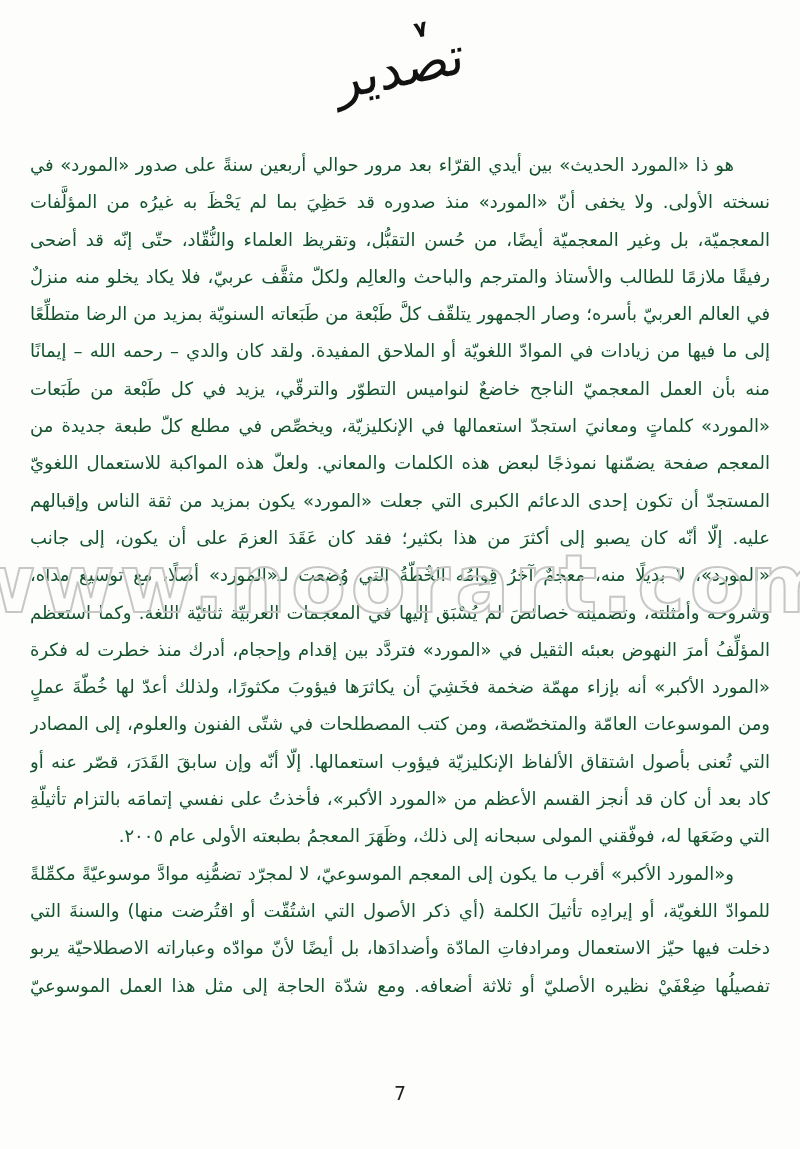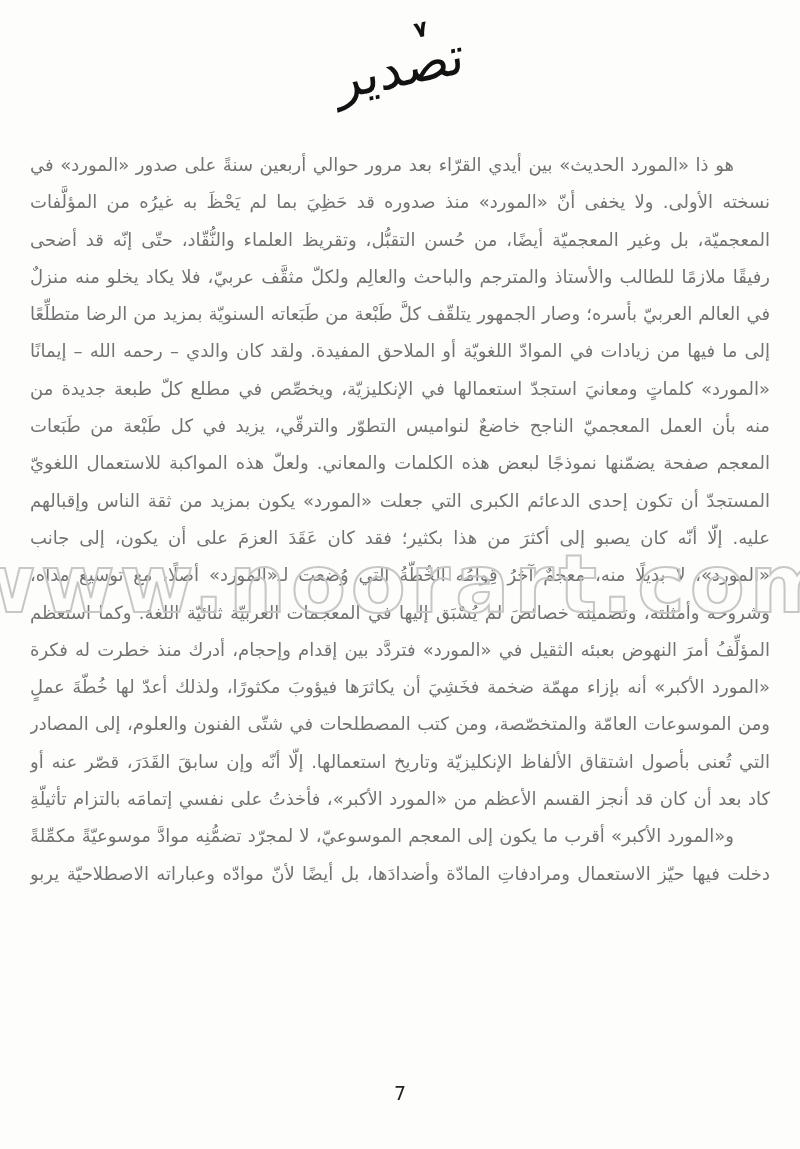--- a/index.html
+++ b/index.html
@@ -50,21 +50,21 @@
   
   .body-text {
     position: absolute;
     top: 146px;
     right: 30px;
     width: 740px;
     direction: rtl;
     font-size: 18px;
     line-height: 37.3px;
     text-align: justify;
-    color: #737373;
+    color: #14532d;
   }
   .line {
     height: 37.3px;
     overflow: hidden;
     text-align: justify;
     text-align-last: justify;
   }
   .line.indent {
     padding-right: 36px;
   }
@@ -112,33 +112,36 @@
     </div>
   </div>
 
   <div class="body-text">
     <div class="line indent">هو ذا «المورد الحديث» بين أيدي القرّاء بعد مرور حوالي أربعين سنةً على صدور «المورد» في</div>
     <div class="line">نسخته الأولى. ولا يخفى أنّ «المورد» منذ صدوره قد حَظِيَ بما لم يَحْظَ به غيرُه من المؤلَّفات</div>
     <div class="line">المعجميّة، بل وغير المعجميّة أيضًا، من حُسن التقبُّل، وتقريظ العلماء والنُّقّاد، حتّى إنّه قد أضحى</div>
     <div class="line">رفيقًا ملازمًا للطالب والأستاذ والمترجم والباحث والعالِم ولكلّ مثقَّف عربيّ، فلا يكاد يخلو منه منزلٌ</div>
     <div class="line">في العالم العربيّ بأسره؛ وصار الجمهور يتلقّف كلَّ طَبْعة من طَبَعاته السنويّة بمزيد من الرضا متطلِّعًا</div>
     <div class="line">إلى ما فيها من زيادات في الموادّ اللغويّة أو الملاحق المفيدة. ولقد كان والدي – رحمه الله – إيمانًا</div>
+    <div class="line">منه بأن العمل المعجميّ الناجح خاضعٌ لنواميس التطوّر والترقّي، يزيد في كل طَبْعة من طَبَعات</div>
     <div class="line">«المورد» كلماتٍ ومعانيَ استجدّ استعمالها في الإنكليزيّة، ويخصِّص في مطلع كلّ طبعة جديدة من</div>
-    <div class="line">منه بأن العمل المعجميّ الناجح خاضعٌ لنواميس التطوّر والترقّي، يزيد في كل طَبْعة من طَبَعات</div>
     <div class="line">المعجم صفحة يضمّنها نموذجًا لبعض هذه الكلمات والمعاني. ولعلّ هذه المواكبة للاستعمال اللغويّ</div>
     <div class="line">المستجدّ أن تكون إحدى الدعائم الكبرى التي جعلت «المورد» يكون بمزيد من ثقة الناس وإقبالهم</div>
     <div class="line">عليه. إلّا أنّه كان يصبو إلى أكثرَ من هذا بكثير؛ فقد كان عَقَدَ العزمَ على أن يكون، إلى جانب</div>
     <div class="line">«المورد»، لا بديلًا منه، معجمٌ آخرُ قِوامُه الخُطّةُ التي وُضعت لـ«المورد» أصلًا، مع توسيع مداه،</div>
     <div class="line">وشروحه وأمثلته، وتضمينه خصائصَ لم يُسْبَق إليها في المعجمات العربيّة ثنائيّة اللغة. وكما استعظم</div>
     <div class="line">المؤلِّفُ أمرَ النهوض بعبئه الثقيل في «المورد» فتردَّد بين إقدام وإحجام، أدرك منذ خطرت له فكرة</div>
     <div class="line">«المورد الأكبر» أنه بإزاء مهمّة ضخمة فخَشِيَ أن يكاثرَها فيؤوبَ مكثورًا، ولذلك أعدّ لها خُطّةَ عملٍ</div>
     <div class="line">ومن الموسوعات العامّة والمتخصّصة، ومن كتب المصطلحات في شتّى الفنون والعلوم، إلى المصادر</div>
-    <div class="line">التي تُعنى بأصول اشتقاق الألفاظ الإنكليزيّة وتاريخ استعمالها. إلّا أنّه وإن سابقَ القَدَرَ، قصّر عنه أو</div>
+    <div class="line">التي تُعنى بأصول اشتقاق الألفاظ الإنكليزيّة فيؤوب استعمالها. إلّا أنّه وإن سابقَ القَدَرَ، قصّر عنه أو</div>
     <div class="line">كاد بعد أن كان قد أنجز القسم الأعظم من «المورد الأكبر»، فأخذتُ على نفسي إتمامَه بالتزام تأثيلّةِ</div>
+    <div class="line para-end">التي وضَعَها له، فوفّقني المولى سبحانه إلى ذلك، وظَهَرَ المعجمُ بطبعته الأولى عام ٢٠٠٥.</div>
     <div class="line indent">و«المورد الأكبر» أقرب ما يكون إلى المعجم الموسوعيّ، لا لمجرّد تضمُّنِه موادَّ موسوعيّةً مكمِّلةً</div>
+    <div class="line">للموادّ اللغويّة، أو إيرادِه تأثيلَ الكلمة (أي ذكر الأصول التي اشتُقّت أو اقتُرضت منها) والسنةَ التي</div>
     <div class="line">دخلت فيها حيّز الاستعمال ومرادفاتِ المادّة وأضدادَها، بل أيضًا لأنّ موادّه وعباراته الاصطلاحيّة يربو</div>
+    <div class="line">تفصيلُها ضِعْفَيْ نظيره الأصليّ أو ثلاثة أضعافه. ومع شدّة الحاجة إلى مثل هذا العمل الموسوعيّ</div>
   </div>
 
   <div class="watermark">www.noorart.com</div>
 
   <div class="page-number">7</div>
 
 </div>
 
 </body></html>

